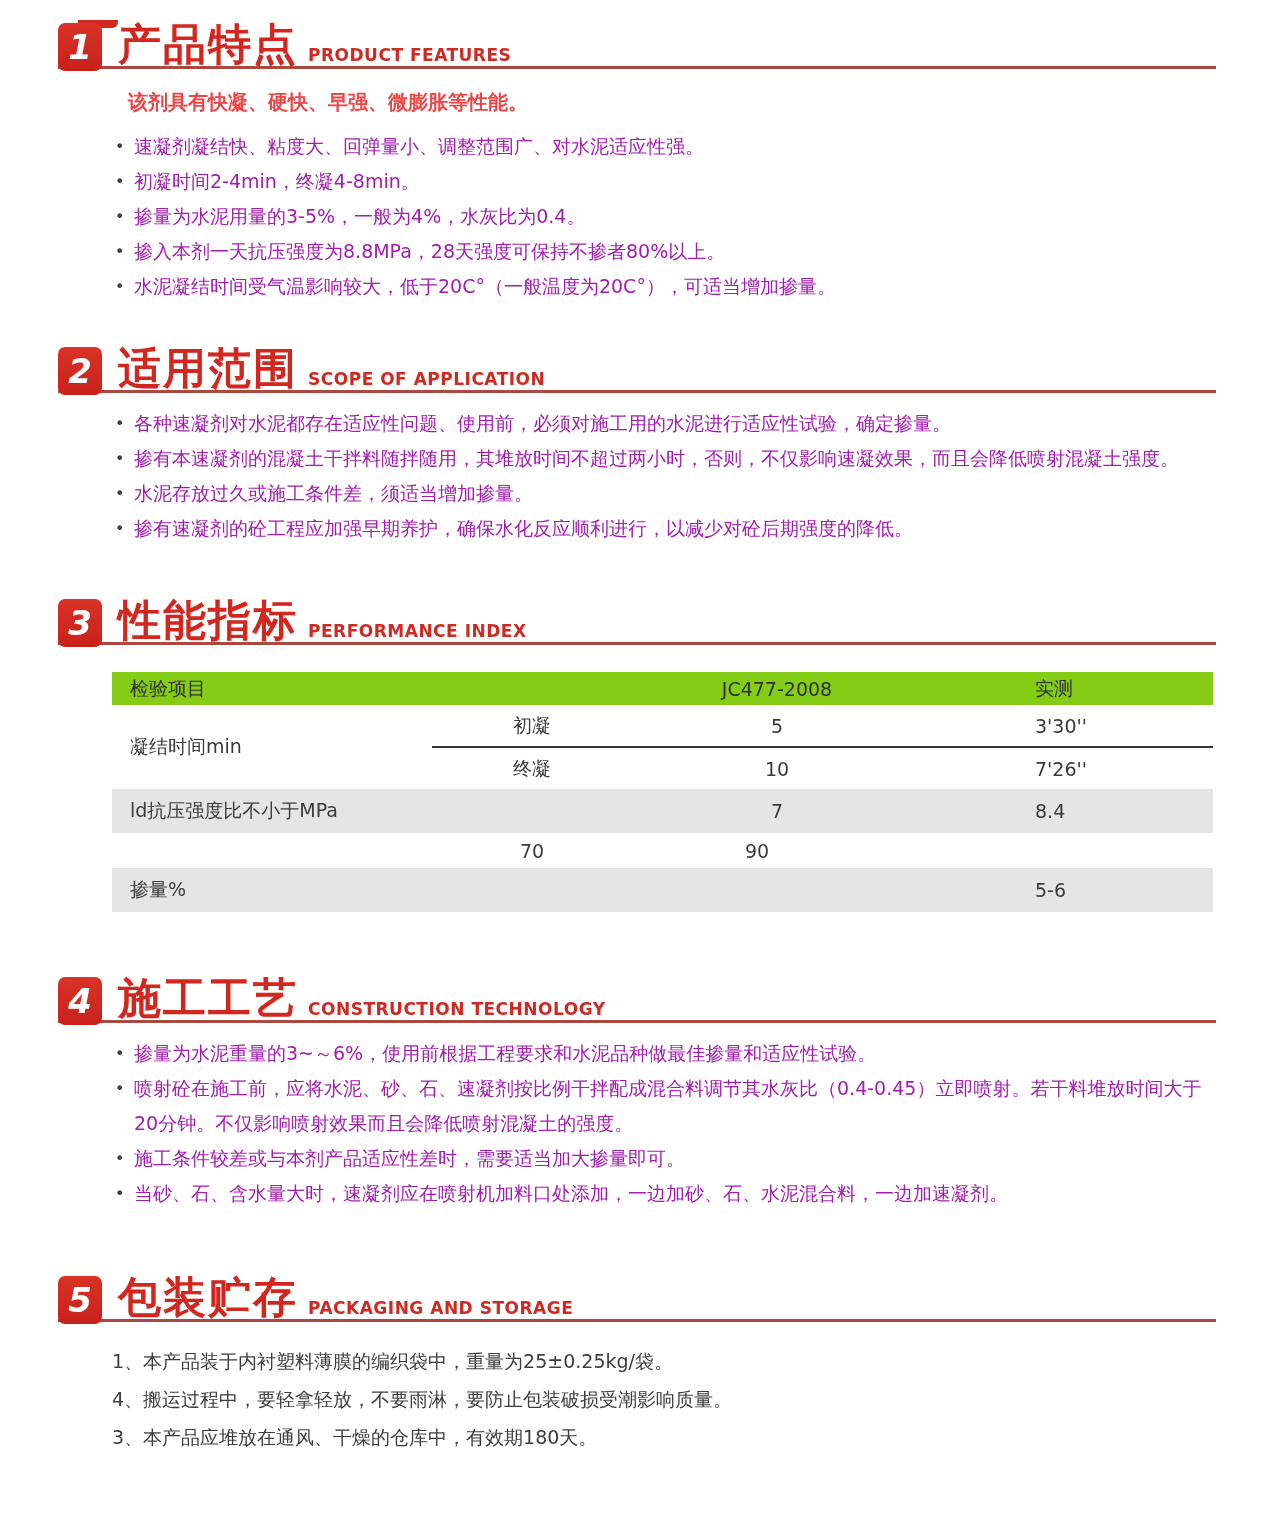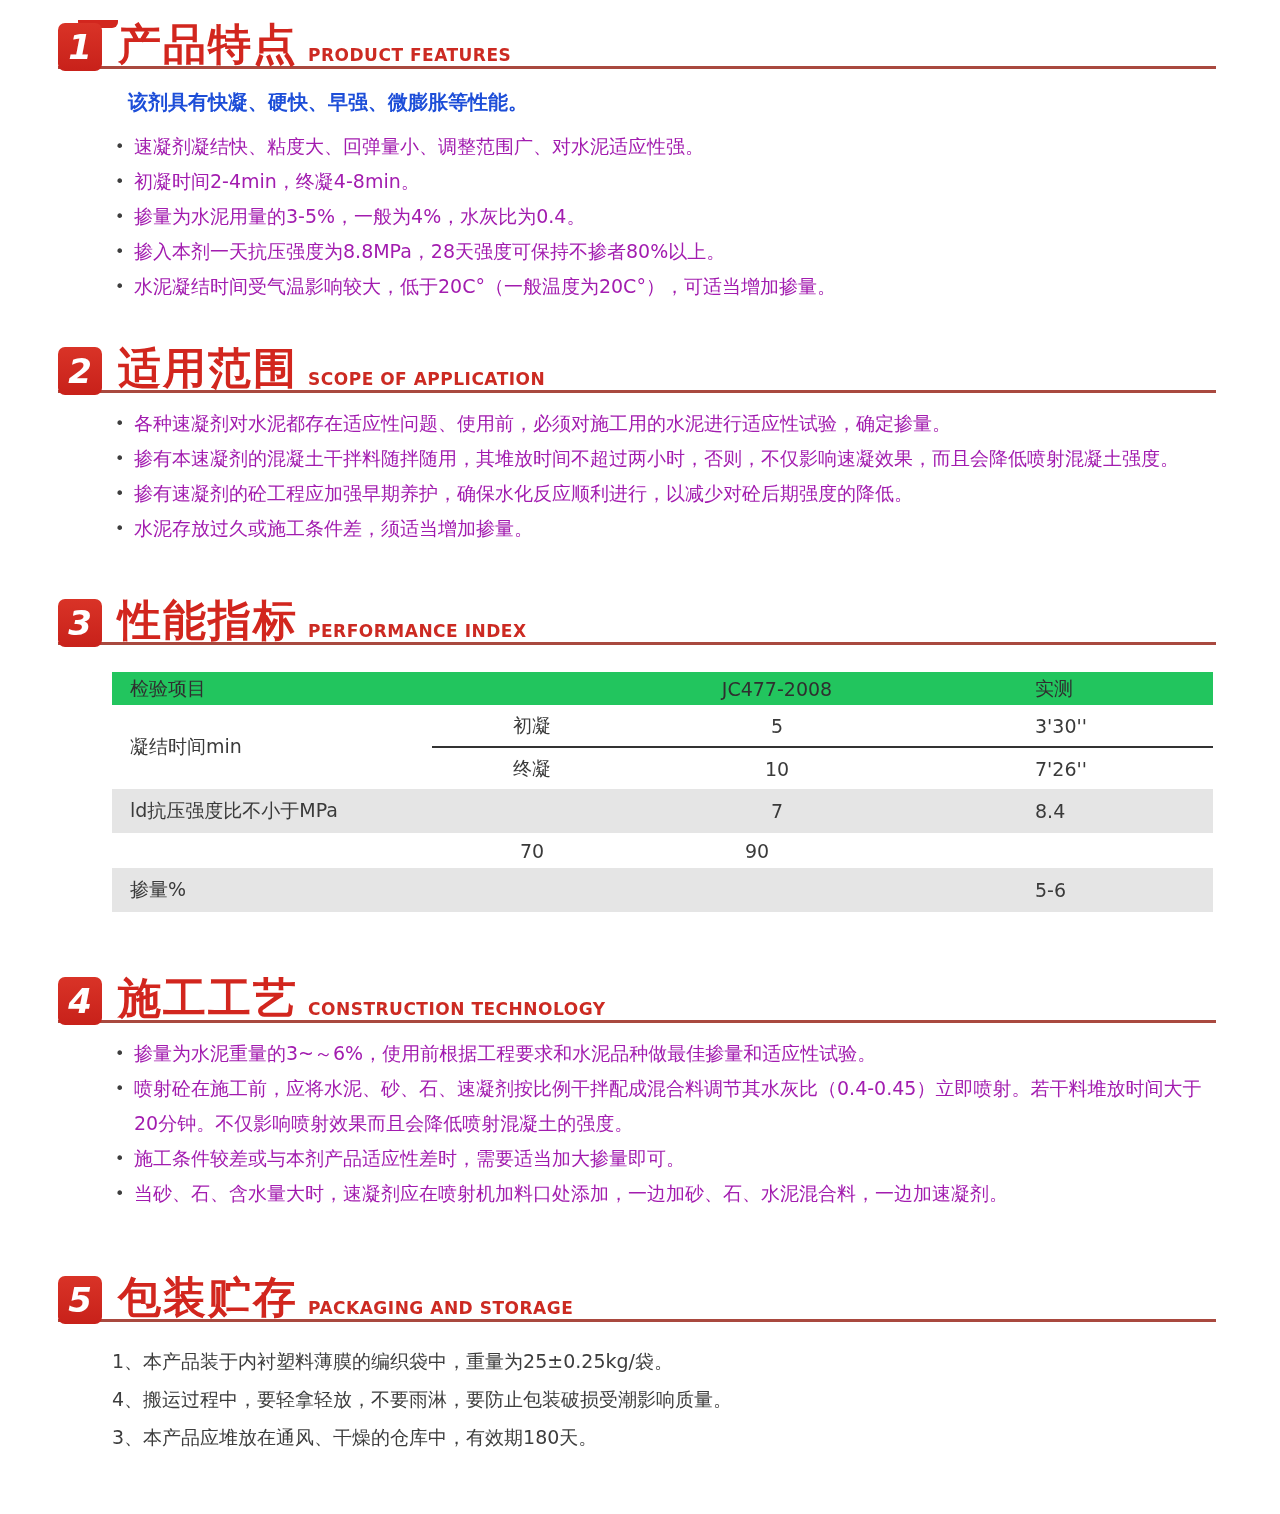--- a/index.html
+++ b/index.html
@@ -64,21 +64,21 @@
     line-height:1;
     margin-bottom:2px;
     letter-spacing:0.5px;
     white-space:nowrap;
   }
 
   .intro {
     margin:19px 64px 0 128px;
     font-size:20px;
     font-weight:bold;
-    color:#1d4ed8;
+    color:#ef4444;
     line-height:28px;
   }
 
   ul.bullets {
     list-style:none;
     margin:13px 64px 0 0;
     padding:0 0 0 112px;
   }
   ul.bullets li {
     position:relative;
@@ -100,21 +100,21 @@
   .perf-table {
     margin:27px 67px 0 112px;
     font-size:19px;
     color:#3a3a3a;
   }
   .pt-row {
     display:grid;
     grid-template-columns:320px 200px 290px 1fr;
     align-items:center;
   }
-  .pt-header { background:#22c55e; height:33px; color:#2f2f2f; }
+  .pt-header { background:#84cc16; height:33px; color:#2f2f2f; }
   .shade { background:#e5e5e5; }
   .row-h32 { height:44px; }
   .row-h35 { height:35px; }
   .c1 { padding-left:18px; }
   .c3 { text-align:center; }
   .c4 { padding-left:113px; }
 
   .pt-setting {
     display:grid;
     grid-template-columns:320px 1fr;
@@ -173,22 +173,22 @@
     <div class="section-header">
       <div class="num-box">
         <span>2</span>
       </div>
       <div class="title-zh">适用范围</div>
       <div class="title-en">SCOPE OF APPLICATION</div>
     </div>
     <ul class="bullets">
       <li>各种速凝剂对水泥都存在适应性问题、使用前，必须对施工用的水泥进行适应性试验，确定掺量。</li>
       <li>掺有本速凝剂的混凝土干拌料随拌随用，其堆放时间不超过两小时，否则，不仅影响速凝效果，而且会降低喷射混凝土强度。</li>
+      <li>水泥存放过久或施工条件差，须适当增加掺量。</li>
       <li>掺有速凝剂的砼工程应加强早期养护，确保水化反应顺利进行，以减少对砼后期强度的降低。</li>
-      <li>水泥存放过久或施工条件差，须适当增加掺量。</li>
     </ul>
   </div>
 
   <div class="section sec3">
     <div class="section-header">
       <div class="num-box">
         <span>3</span>
       </div>
       <div class="title-zh">性能指标</div>
       <div class="title-en">PERFORMANCE INDEX</div>

